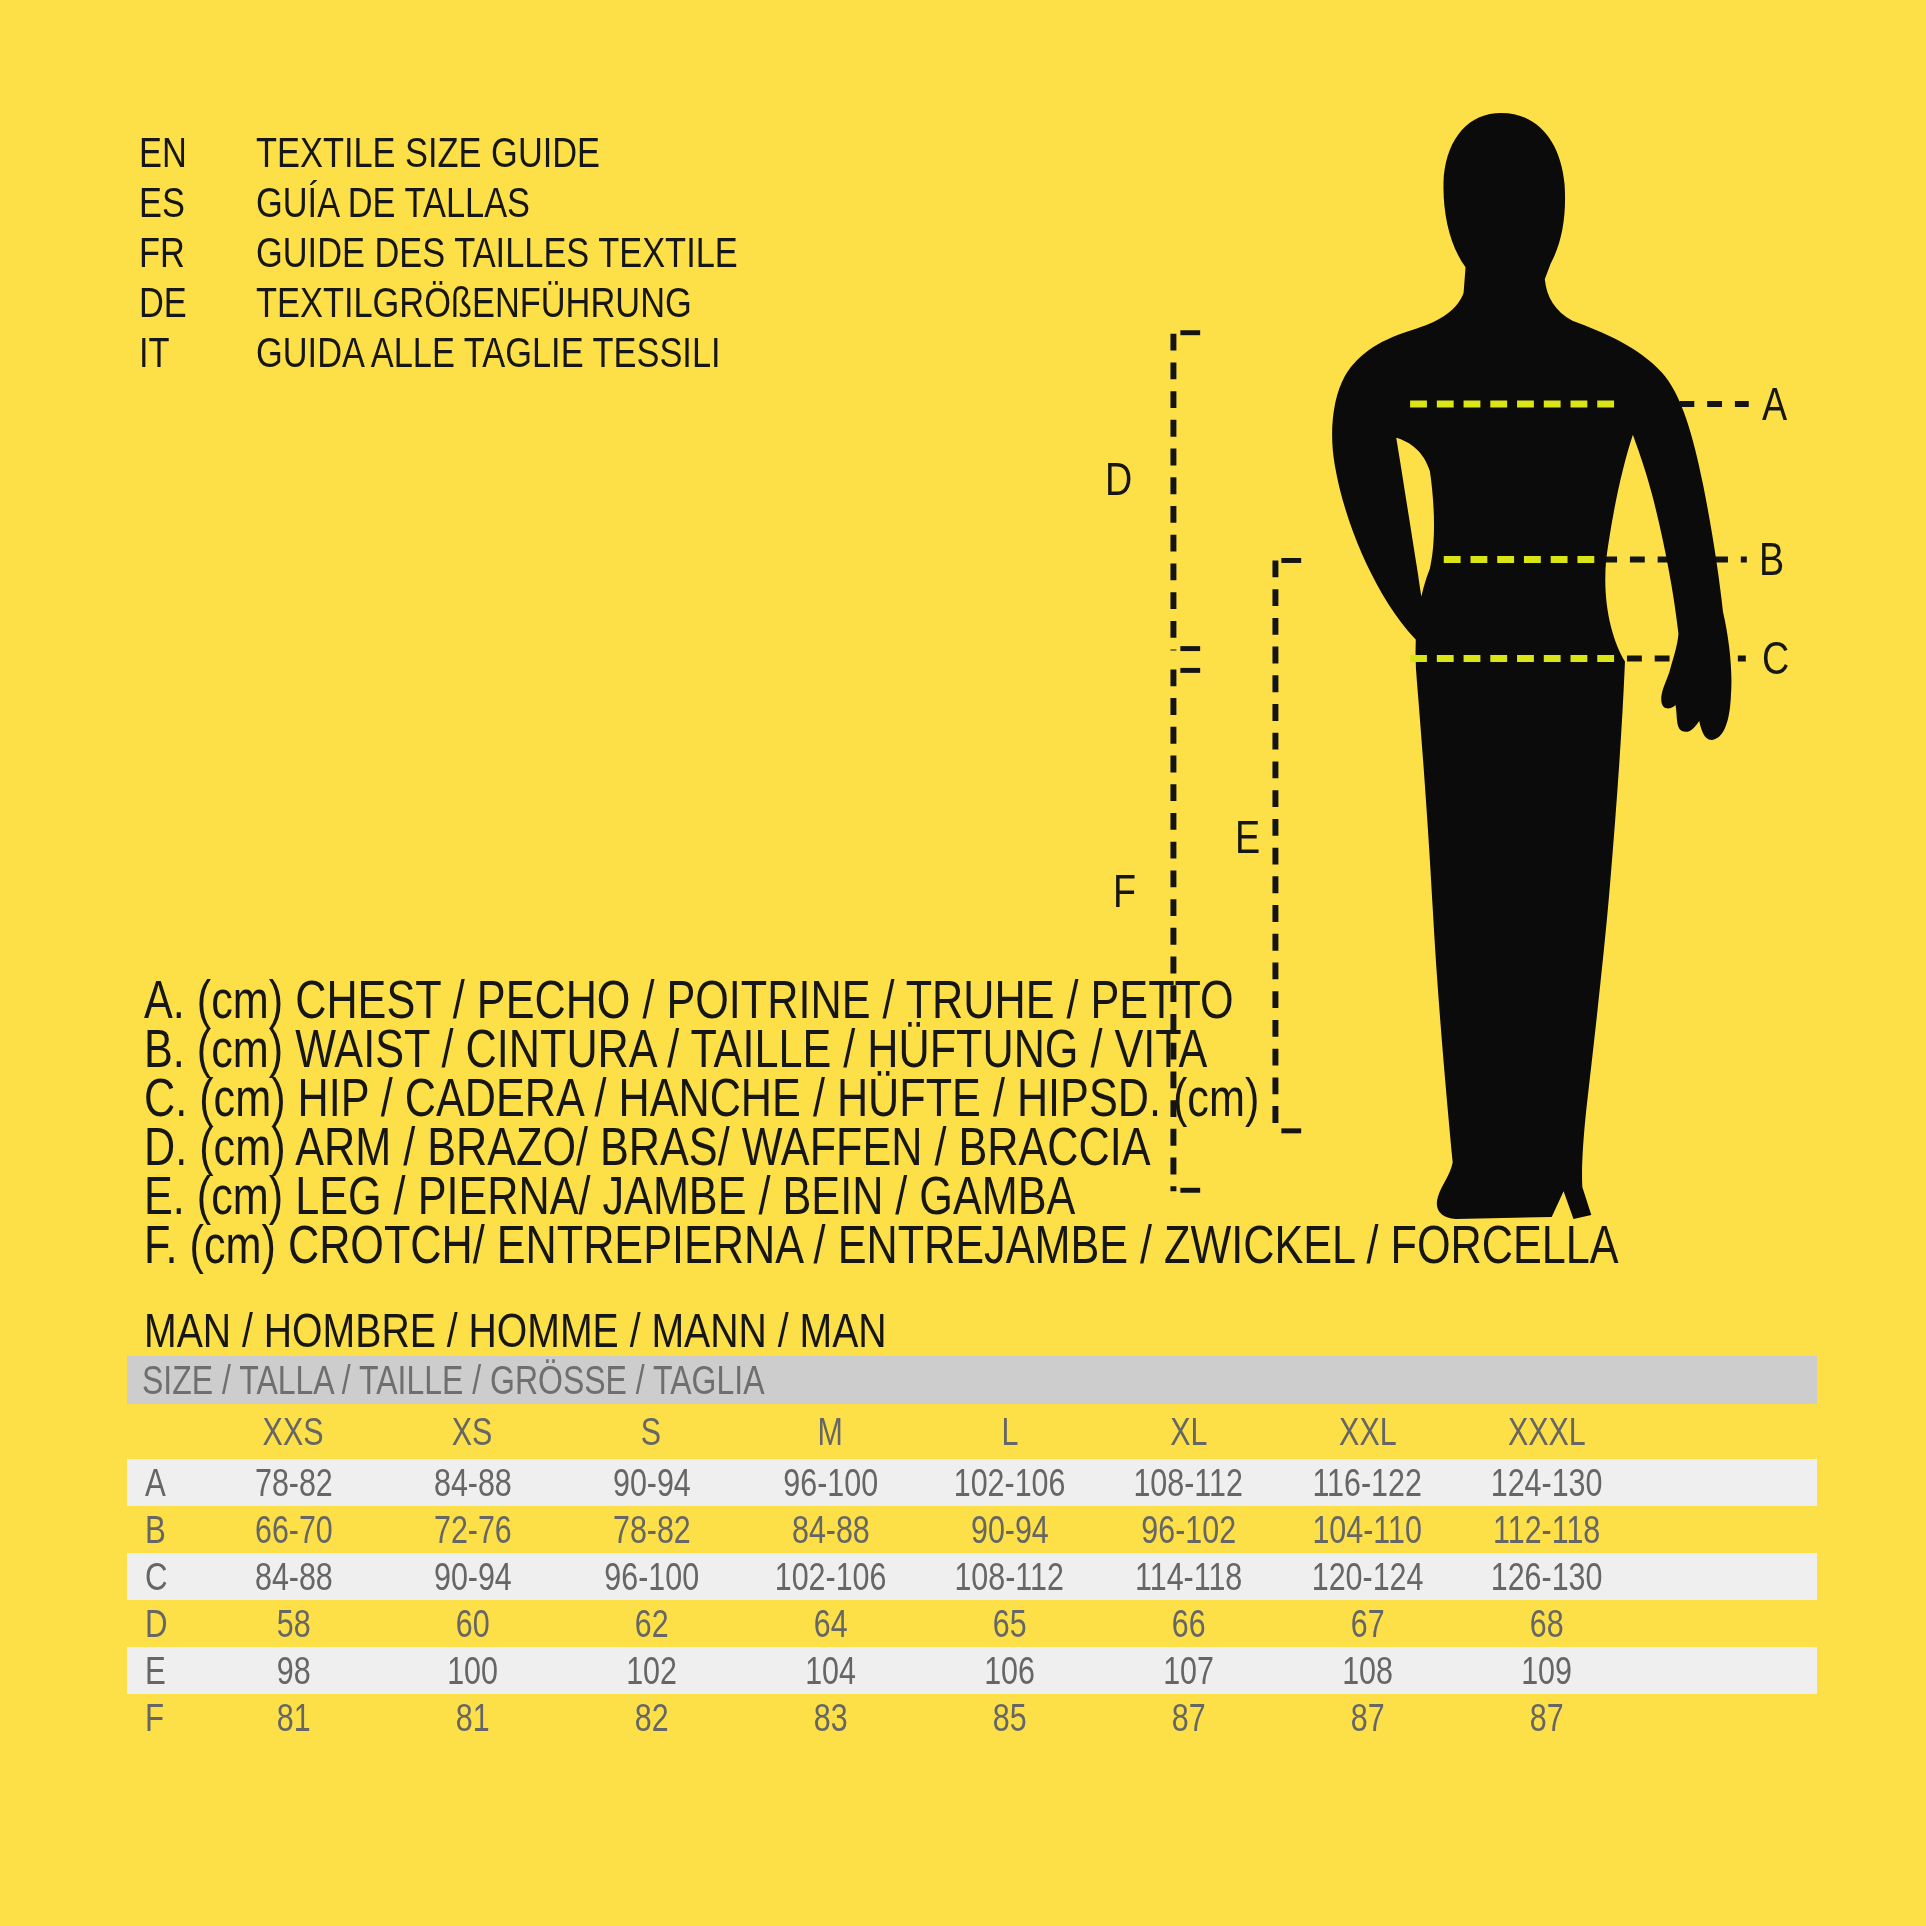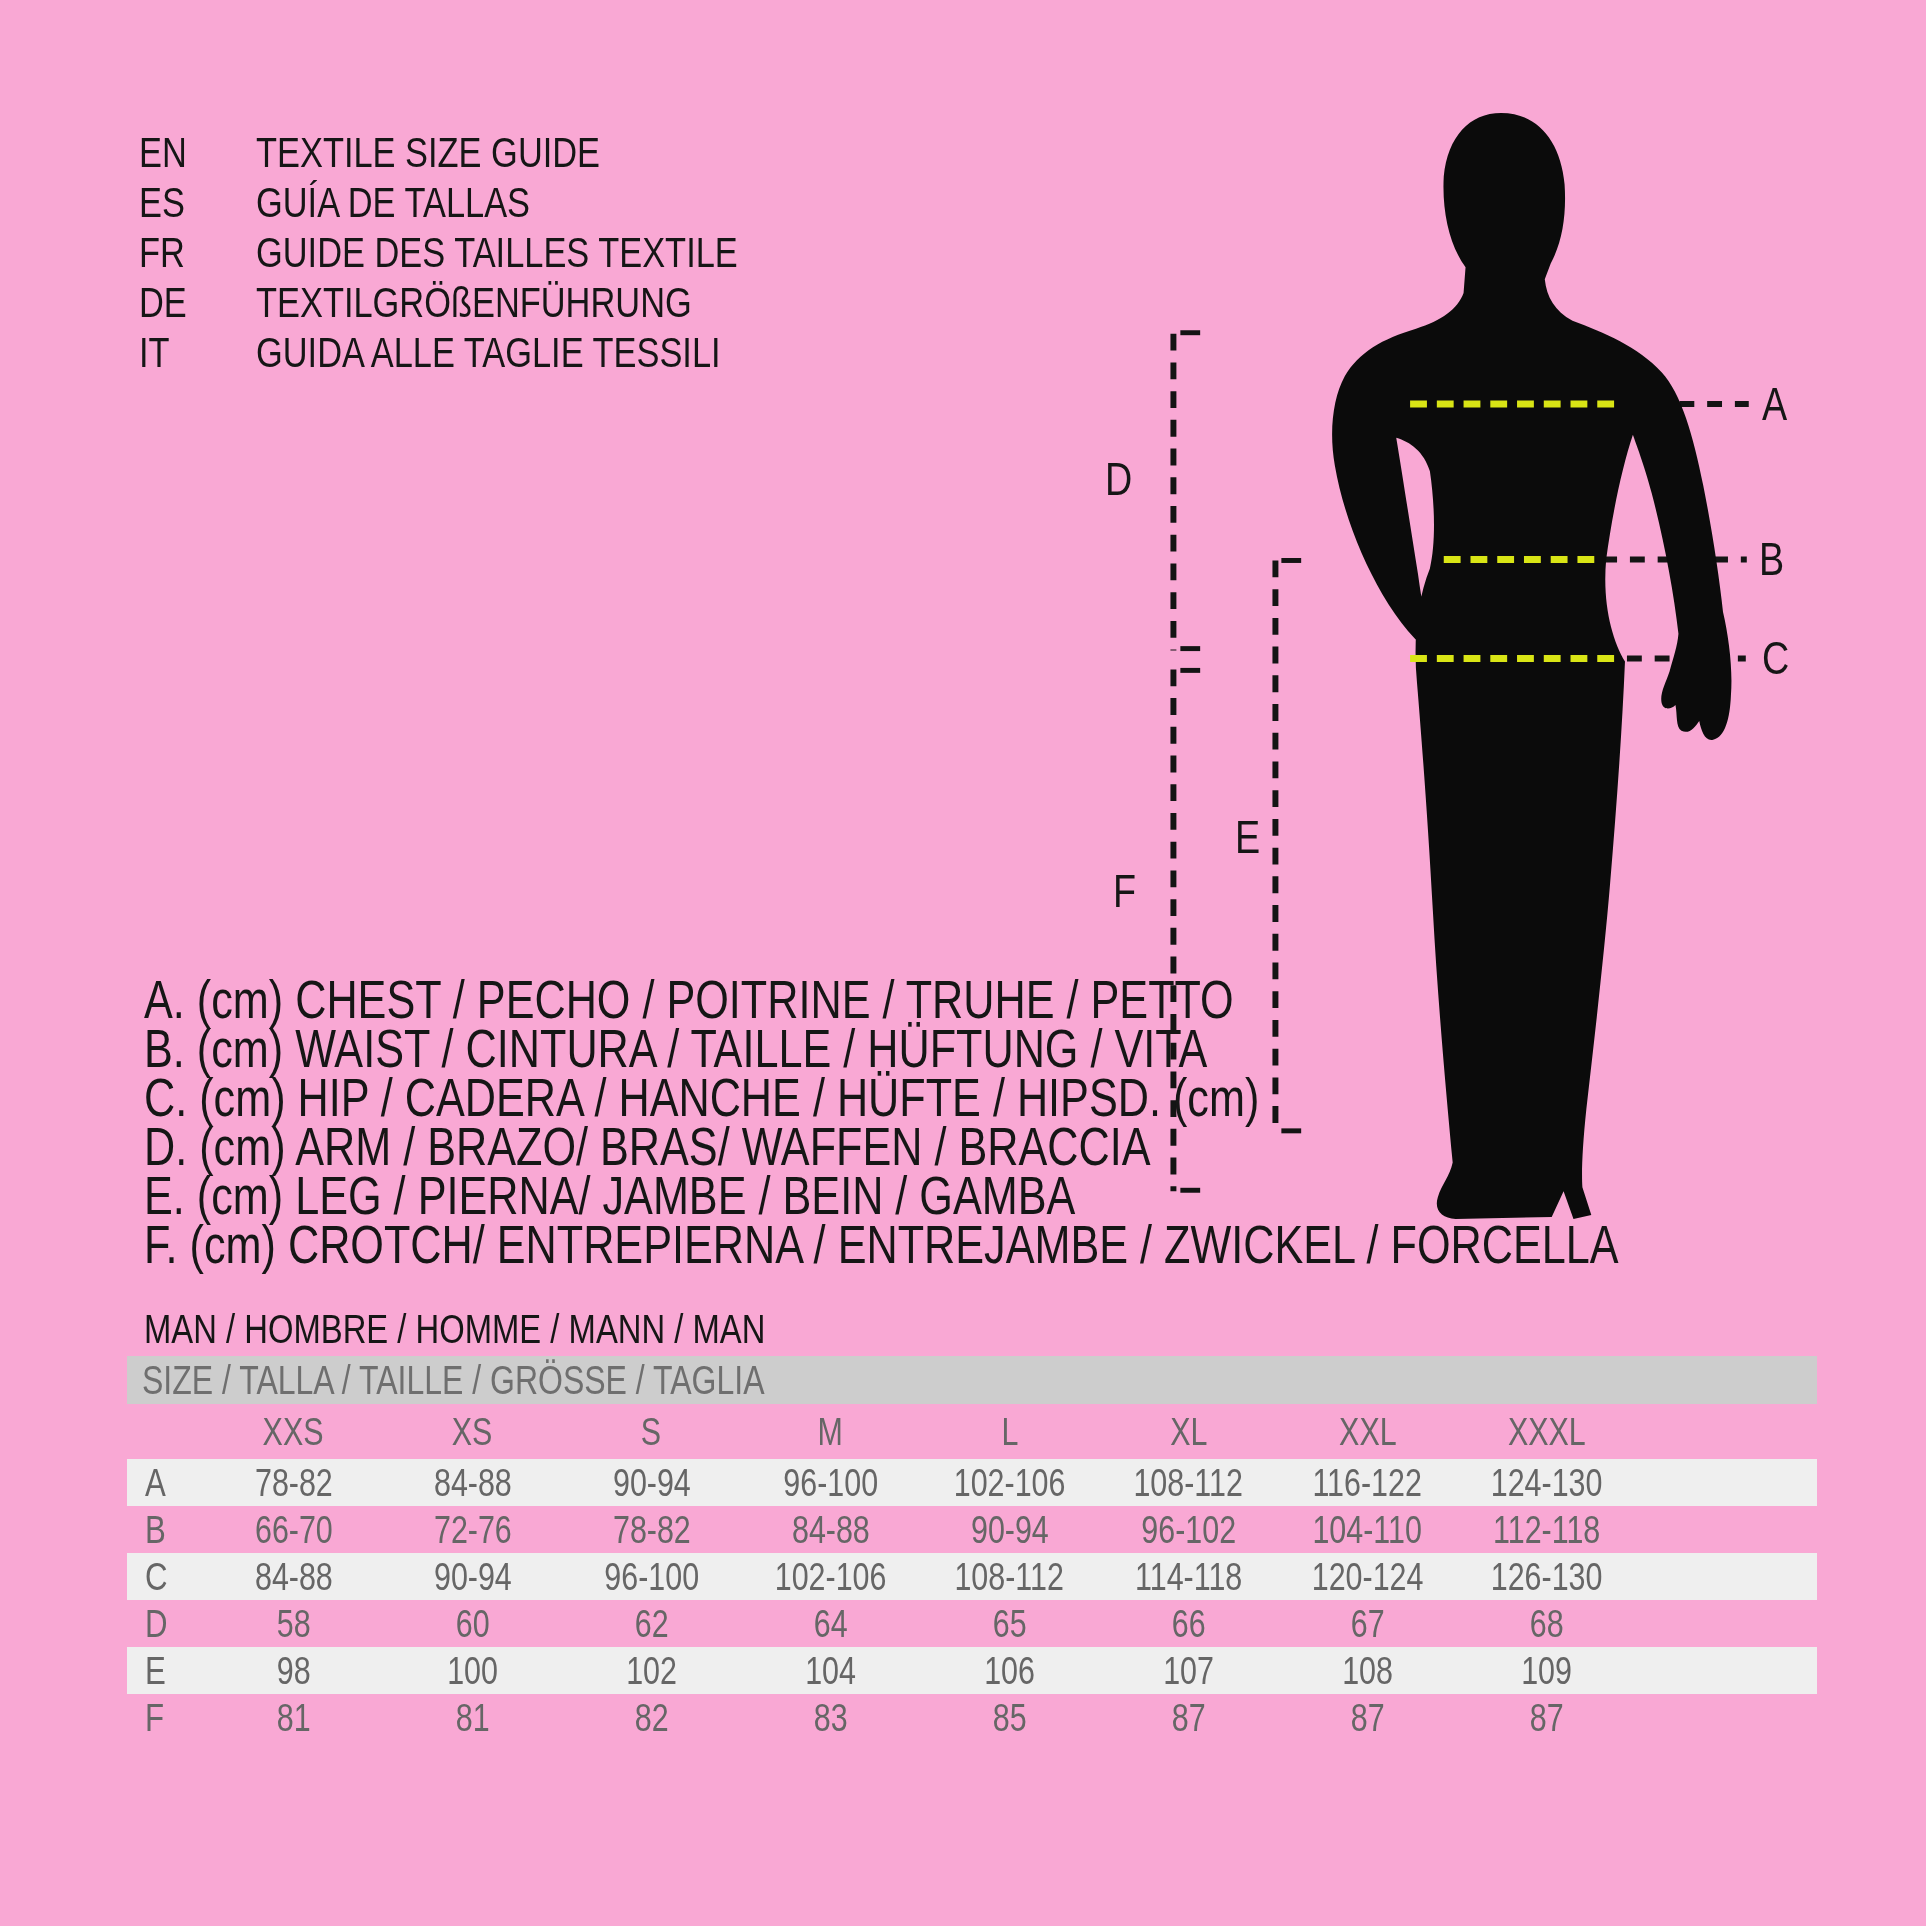--- a/index.html
+++ b/index.html
@@ -1,33 +1,33 @@
 <!DOCTYPE html>
 <html><head>
 <meta charset="utf-8">
 <style>
   html,body { margin:0; padding:0; background:#ffffff; }
   .page {
-    position:relative; width:1927px; height:1927px; background:#f9a8d4;
+    position:relative; width:1927px; height:1927px; background:#fde047;
     font-family:"Liberation Sans", sans-serif; color:#161616; overflow:hidden;
   }
   .cond   { display:inline-block; transform:scaleX(0.8);  transform-origin:0 50%;   white-space:nowrap; }
   .cond-c { display:inline-block; transform:scaleX(0.78); transform-origin:50% 50%; white-space:nowrap; }
 
   
   .lang-block { position:absolute; left:139px; top:127px; font-size:43px; }
   .lang-row   { display:flex; height:50px; align-items:center; }
   .lang-code  { width:117px; flex:0 0 117px; }
 
   
   .measure-list { position:absolute; left:144px; top:974px; font-size:54px; }
   .measure-row  { height:49px; display:flex; align-items:center; }
 
   
-  .man-label { position:absolute; left:144px; top:1305px; height:49px; display:flex; align-items:center; font-size:41px; }
+  .man-label { position:absolute; left:144px; top:1305px; height:49px; display:flex; align-items:center; font-size:49px; }
 
   
   .diagram-svg { position:absolute; left:0; top:0; }
   .dlabel { position:absolute; font-size:46px; color:#161616; transform:translateY(-50%) scaleX(0.82); transform-origin:0 50%; }
 
   
   .size-table { position:absolute; left:127px; top:1356px; width:1690px; font-size:39px; color:#666666; }
   .t-title { height:48px; background:#cdcdcd; color:#6f6f6f; font-size:40px; display:flex; align-items:center; padding-left:15px; box-sizing:border-box; }
   .t-row  { display:grid; grid-template-columns:77px repeat(8,179px) 1fr; align-items:center; height:47px; }
   .t-head { height:55px; }

